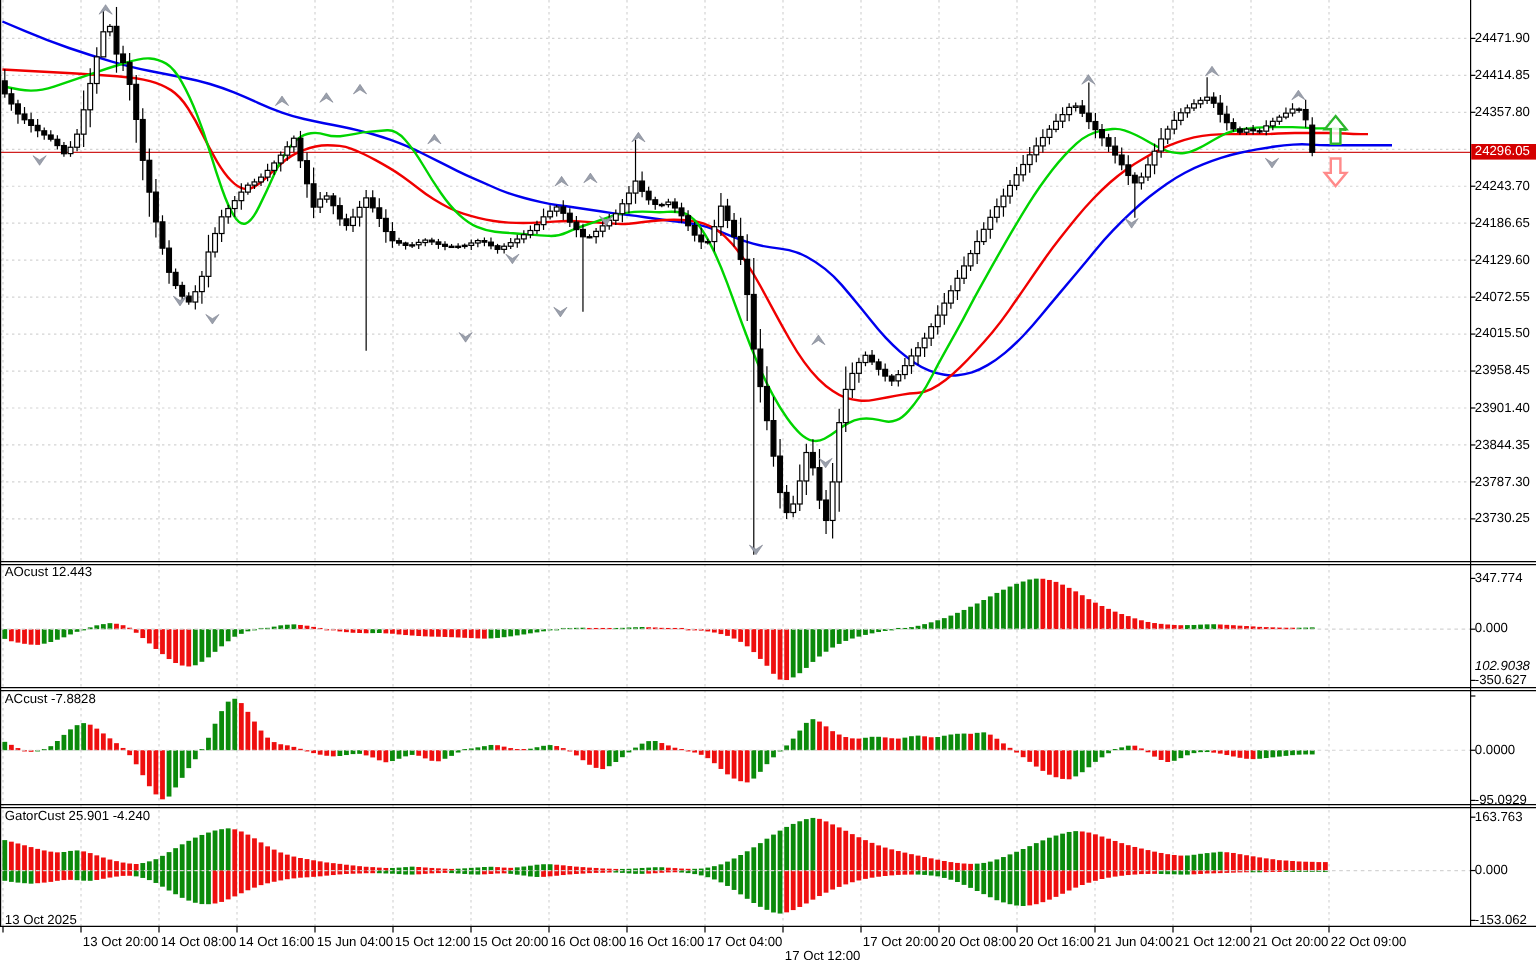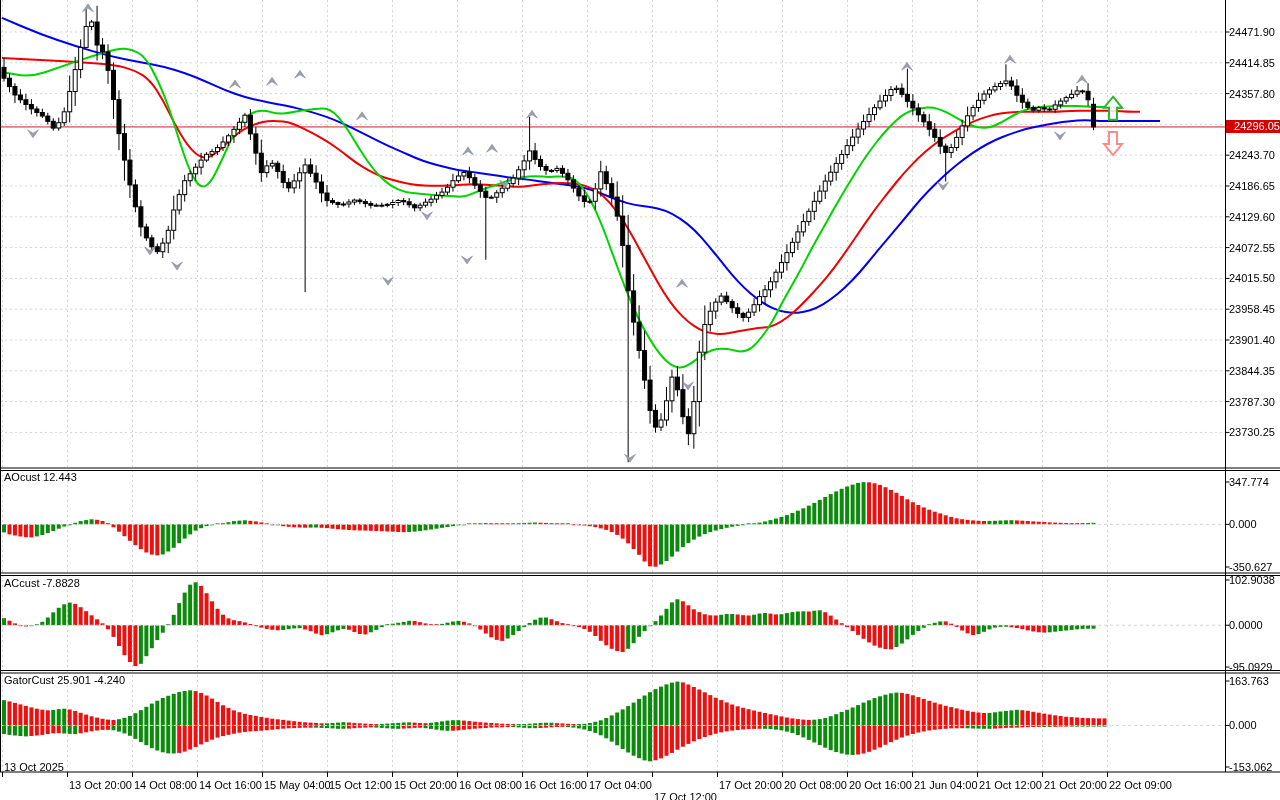--- a/index.html
+++ b/index.html
@@ -1752,49 +1752,49 @@
         <line x1="847.5" y1="772" x2="847.5" y2="777"></line>
         <line x1="912.5" y1="772" x2="912.5" y2="777"></line>
         <line x1="977.5" y1="772" x2="977.5" y2="777"></line>
         <line x1="1042.5" y1="772" x2="1042.5" y2="777"></line>
         <line x1="1107.5" y1="772" x2="1107.5" y2="777"></line>
       </g>
     </svg>
   <div class="lbl ind-lbl" style="top:471px;">AOcust 12.443</div>
   <div class="lbl ind-lbl" style="top:577px;">ACcust -7.8828</div>
   <div class="lbl ind-lbl" style="top:674px;">GatorCust 25.901 -4.240</div>
-  <div id="price-tag" style="top:120px;text-align:right;">24296.05</div>
+  <div id="price-tag" style="top:120px;">24296.05</div>
   <div id="labels">
       <div class="lbl" style="left: 1229px; top: 26px;">24471.90</div>
       <div class="lbl" style="left: 1229px; top: 56.8px;">24414.85</div>
       <div class="lbl" style="left: 1229px; top: 87.6px;">24357.80</div>
       <div class="lbl" style="left: 1229px; top: 149.2px;">24243.70</div>
       <div class="lbl" style="left: 1229px; top: 180px;">24186.65</div>
       <div class="lbl" style="left: 1229px; top: 210.8px;">24129.60</div>
       <div class="lbl" style="left: 1229px; top: 241.6px;">24072.55</div>
       <div class="lbl" style="left: 1229px; top: 272.4px;">24015.50</div>
       <div class="lbl" style="left: 1229px; top: 303.2px;">23958.45</div>
       <div class="lbl" style="left: 1229px; top: 334px;">23901.40</div>
       <div class="lbl" style="left: 1229px; top: 364.8px;">23844.35</div>
       <div class="lbl" style="left: 1229px; top: 395.6px;">23787.30</div>
       <div class="lbl" style="left: 1229px; top: 426.4px;">23730.25</div>
       <div class="lbl" style="left: 1229px; top: 476px;">347.774</div>
       <div class="lbl" style="left: 1229px; top: 518.326px;">0.000</div>
       <div class="lbl" style="left: 1229px; top: 561px;">-350.627</div>
-      <div class="lbl" style="left: 1229px; top: 574px;">102.9038</div>
+      <div class="lbl" style="left: 1229px; top: 549px; font-style: italic;">102.9038</div>
       <div class="lbl" style="left: 1229px; top: 619.216px;">0.0000</div>
       <div class="lbl" style="left: 1229px; top: 661px;">-95.0929</div>
       <div class="lbl" style="left: 1229px; top: 675px;">163.763</div>
       <div class="lbl" style="left: 1229px; top: 719.452px;">0.000</div>
       <div class="lbl" style="left: 1229px; top: 761px;">-153.062</div>
       <div class="lbl" style="left: 4px; top: 761px;">13 Oct 2025</div>
       <div class="lbl" style="left: 69px; top: 779px;">13 Oct 20:00</div>
       <div class="lbl" style="left: 134px; top: 779px;">14 Oct 08:00</div>
       <div class="lbl" style="left: 199px; top: 779px;">14 Oct 16:00</div>
-      <div class="lbl" style="left: 264px; top: 779px;">15 May 04:00</div>
+      <div class="lbl" style="left: 264px; top: 779px;">15 Jun 04:00</div>
       <div class="lbl" style="left: 329px; top: 779px;">15 Oct 12:00</div>
       <div class="lbl" style="left: 394px; top: 779px;">15 Oct 20:00</div>
       <div class="lbl" style="left: 459px; top: 779px;">16 Oct 08:00</div>
       <div class="lbl" style="left: 524px; top: 779px;">16 Oct 16:00</div>
       <div class="lbl" style="left: 589px; top: 779px;">17 Oct 04:00</div>
       <div class="lbl" style="left: 654px; top: 779px; margin-top: 12px;">17 Oct 12:00</div>
       <div class="lbl" style="left: 719px; top: 779px;">17 Oct 20:00</div>
       <div class="lbl" style="left: 784px; top: 779px;">20 Oct 08:00</div>
       <div class="lbl" style="left: 849px; top: 779px;">20 Oct 16:00</div>
       <div class="lbl" style="left: 914px; top: 779px;">21 Jun 04:00</div>

